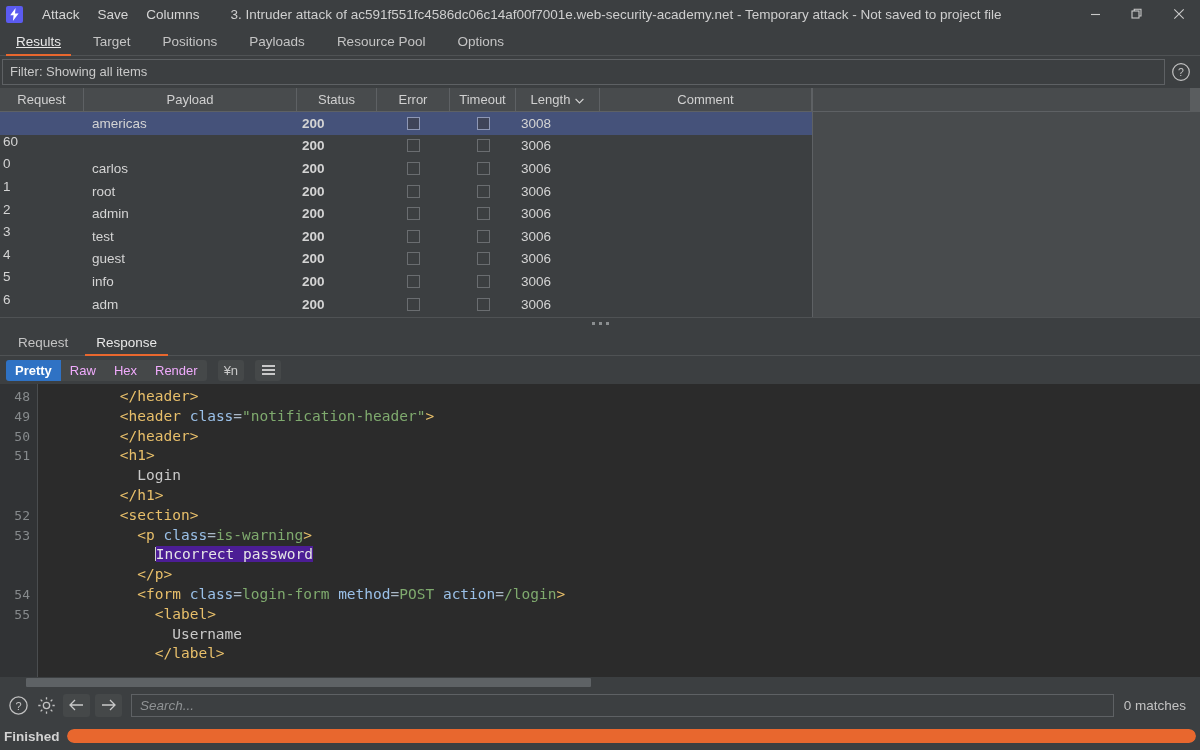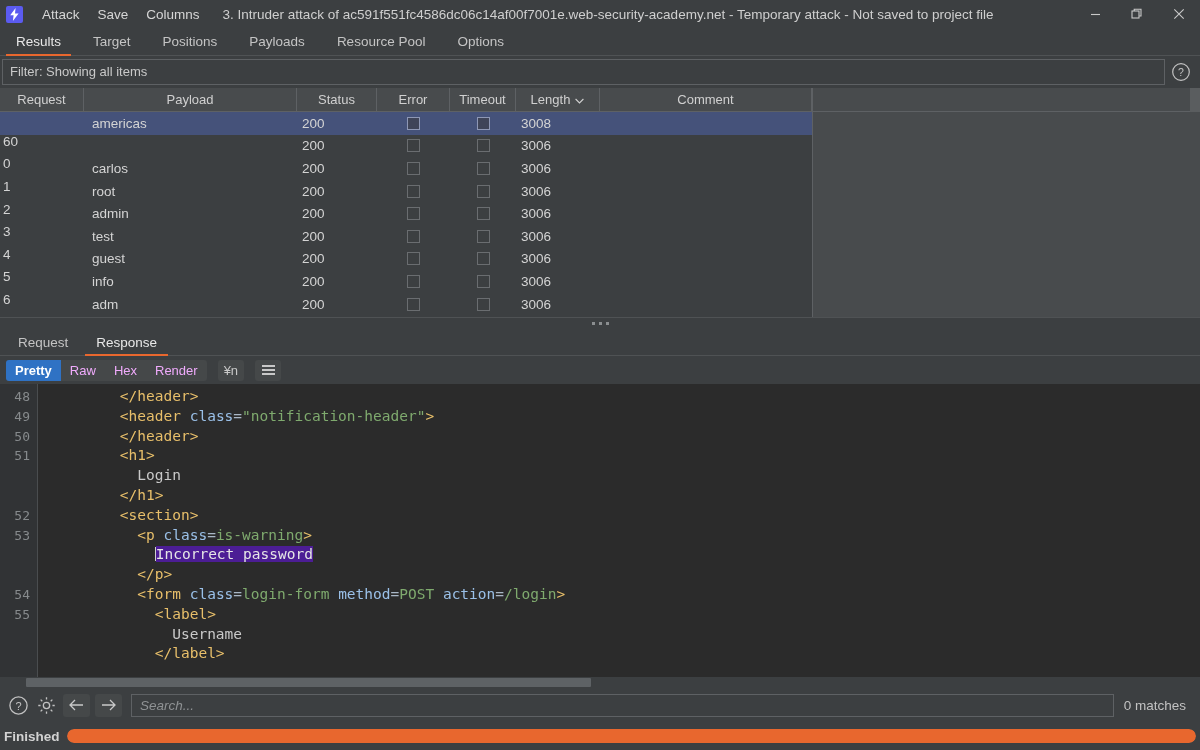--- a/index.html
+++ b/index.html
@@ -23,40 +23,40 @@
     background: #5b5bf0; border-radius: 2px;
     display: flex; align-items: center; justify-content: center;
     flex: 0 0 17px;
   }
   .burp-logo svg { display:block; }
   .menu-item {
     font-size: 13.5px; color: #d6d6d6; padding: 2px 9px; cursor: default;
     white-space: nowrap;
   }
   .window-title {
-    font-size: 13.5px; color: #cfcfcf; margin-left: 14px; white-space: nowrap;
+    font-size: 13.5px; color: #cfcfcf; margin-left: 22px; white-space: nowrap;
     overflow: hidden; text-overflow: ellipsis;
   }
   .winbtns { margin-left: auto; display: flex; height: 28px; flex: 0 0 auto; }
   .winbtn {
     width: 42px; height: 28px; display: flex; align-items: center; justify-content: center;
     cursor: default;
   }
   .winbtn svg { display:block; }
 
   
   .tabstrip {
     height: 28px; flex: 0 0 28px; display: flex; align-items: flex-end;
     background: #3c3f41; border-bottom: 1px solid #4f5254;
   }
   .tab {
     font-size: 13.5px; color: #c4c4c4; padding: 3px 16px 6px 16px;
     cursor: default; position: relative; white-space: nowrap;
   }
-  .tab.active { color: #e8e8e8; }
+  .tab.active { color: #e8e8e8; text-decoration: underline; }
   .tab.active::after {
     content: ""; position: absolute; left: 6px; right: 6px; bottom: -1px;
     height: 2px; background: #e8672e;
   }
 
   
   .filterwrap {
     flex: 0 0 32px; height: 32px; display: flex; align-items: center;
     padding: 2px 4px 3px 2px; background: #3c3f41;
   }
@@ -86,21 +86,21 @@
   .th .chev { margin-left: 5px; display:inline-block; }
   .tbody { flex: 1 1 auto; overflow: hidden; background: #3c3f41; }
   .trow { display: flex; height: 22.6px; align-items: center; background: #3c3f41; }
   .trow.selected { background: #45527a; }
   .trow .td {
     font-size: 13.5px; color: #d4d4d4; display: flex; align-items: center;
     height: 100%; padding: 0 4px; overflow: hidden; white-space: nowrap;
   }
   .trow .td.c-request { padding-left: 3px; margin-top: 36px; }
   .trow .td.c-payload { justify-content: flex-start; padding-left: 8px; }
-  .trow .td.c-status { padding-left: 5px; }
+  .trow .td.c-status { padding-left: 5px; font-weight: bold; }
   .trow .td.c-check { justify-content: center; }
   .trow .td.c-length { padding-left: 5px; }
   .cbox {
     width: 13px; height: 13px; border: 1px solid #6a6d70; background: #3c3f41;
   }
   .trow.selected .cbox { border-color: #8e97b5; background: #3f4458; }
   .table-right-filler {
     position: absolute; left: 812px; top: 0; right: 0; bottom: 0;
     background: #484b4d; border-left: 1px solid #5e6164;
   }

